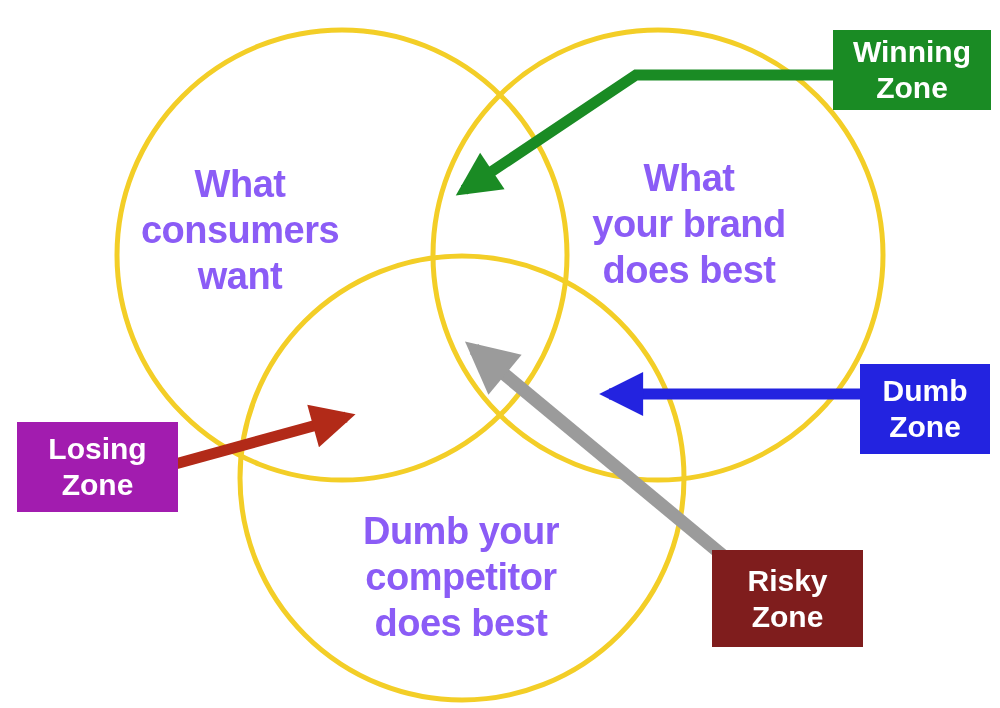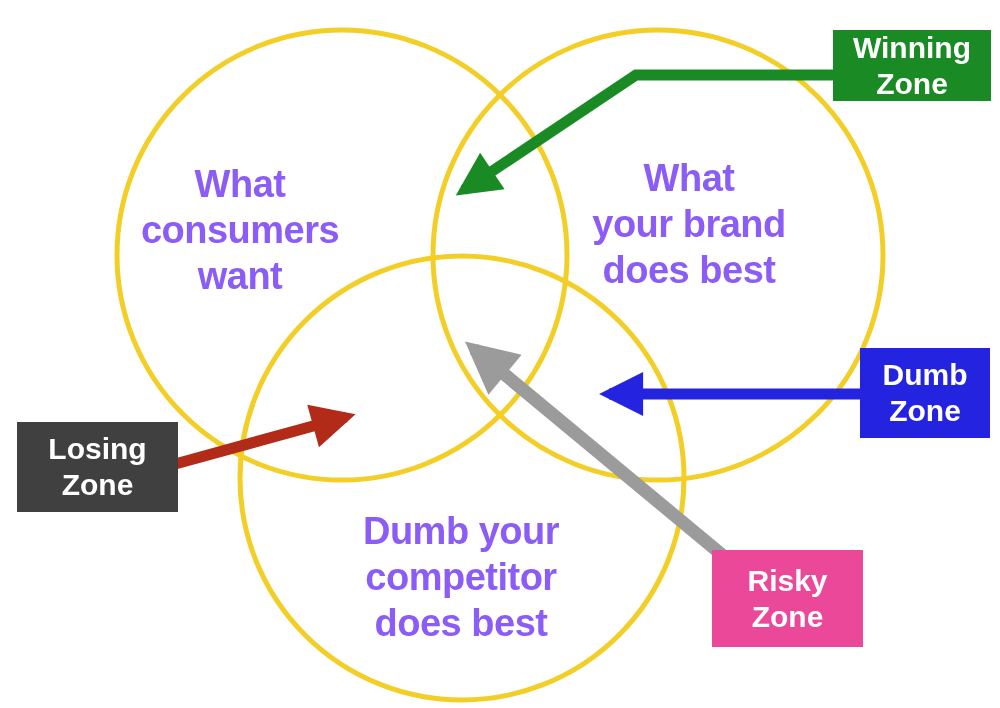--- a/index.html
+++ b/index.html
@@ -28,21 +28,21 @@
     display: flex;
     align-items: center;
     justify-content: center;
     color: #ffffff;
     font-weight: 700;
     font-size: 30px;
     line-height: 36px;
     text-align: center;
     white-space: pre-line;
   }
-  #zone-winning { left: 833px; top: 30px;  width: 158px; height: 71px; }
+  #zone-winning { left: 833px; top: 30px;  width: 158px; height: 80px; }
   #zone-dumb    { left: 860px; top: 348px; width: 130px; height: 90px; }
   #zone-losing  { left: 17px;  top: 422px; width: 161px; height: 90px; }
   #zone-risky   { left: 712px; top: 550px; width: 151px; height: 97px; }
   #label-consumers  { left: 240px; top: 230px; }
   #label-brand      { left: 689px; top: 224px; }
   #label-competitor { left: 461px; top: 577px; }
 </style>
 </head>
 <body>
 
@@ -79,20 +79,20 @@
 want</div>
   <div class="circle-label" id="label-brand">What
 your brand
 does best</div>
   <div class="circle-label" id="label-competitor">Dumb your
 competitor
 does best</div>
 
   <div class="zone-box" id="zone-winning" style="background: rgb(26, 139, 36);">Winning
 Zone</div>
-  <div class="zone-box" id="zone-dumb" style="background: rgb(35, 35, 224);">Dumb
+  <div class="zone-box" id="zone-dumb" style="background: rgb(35, 35, 224); margin-top: 16px;">Dumb
 Zone</div>
-  <div class="zone-box" id="zone-losing" style="background: #404040;">Losing
+  <div class="zone-box" id="zone-losing" style="background: #a21caf;">Losing
 Zone</div>
-  <div class="zone-box" id="zone-risky" style="background: #ec4899;">Risky
+  <div class="zone-box" id="zone-risky" style="background: #7f1d1d;">Risky
 Zone</div>
 
 </div>
 
 </body></html>

